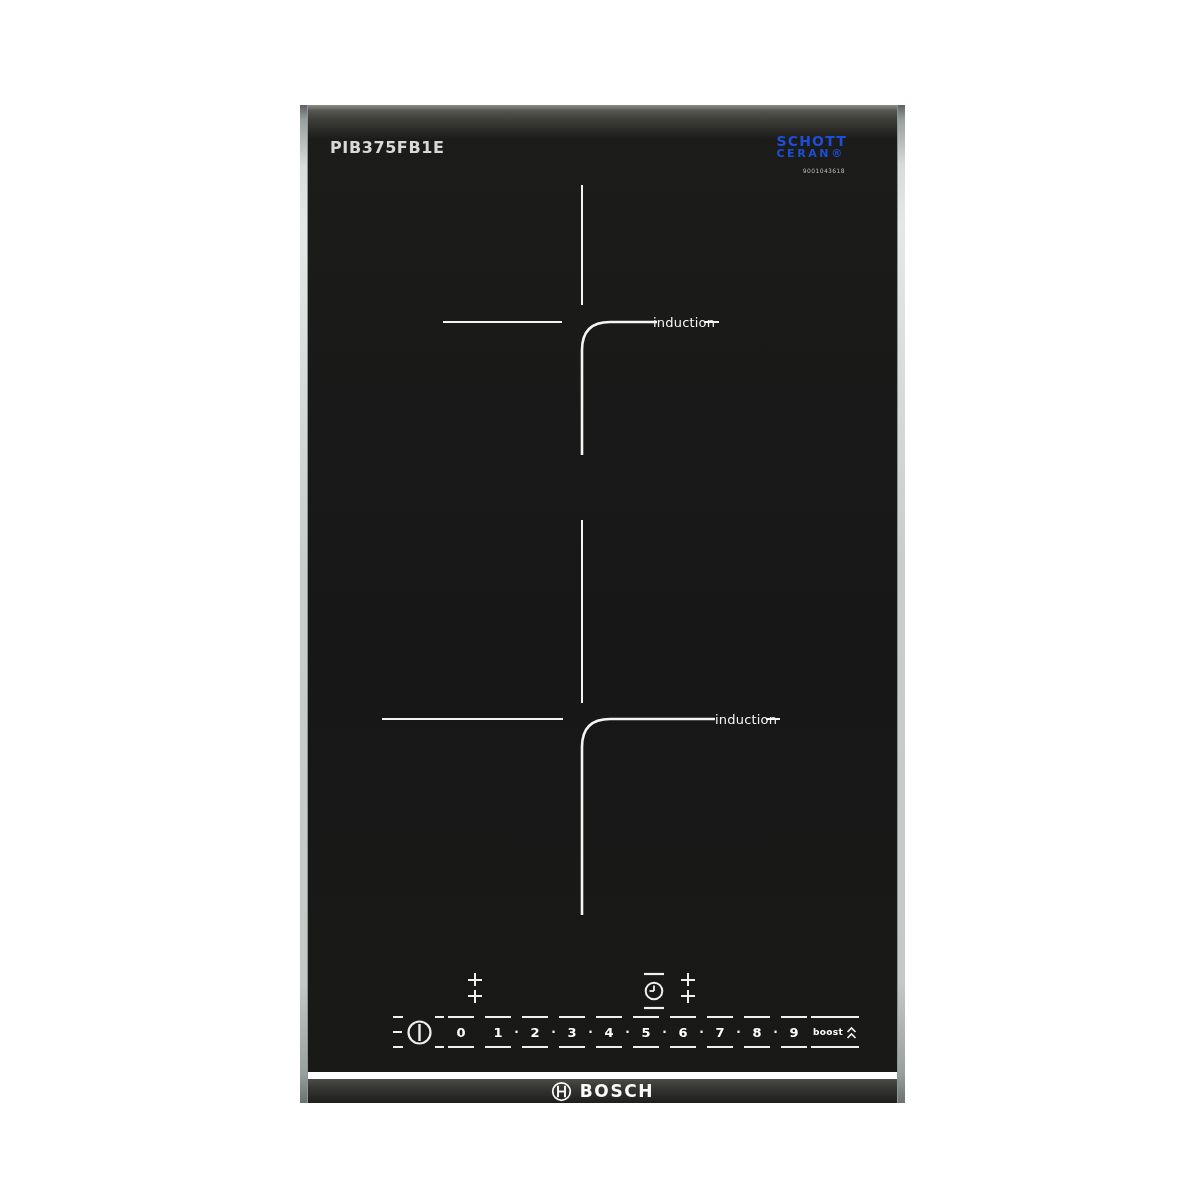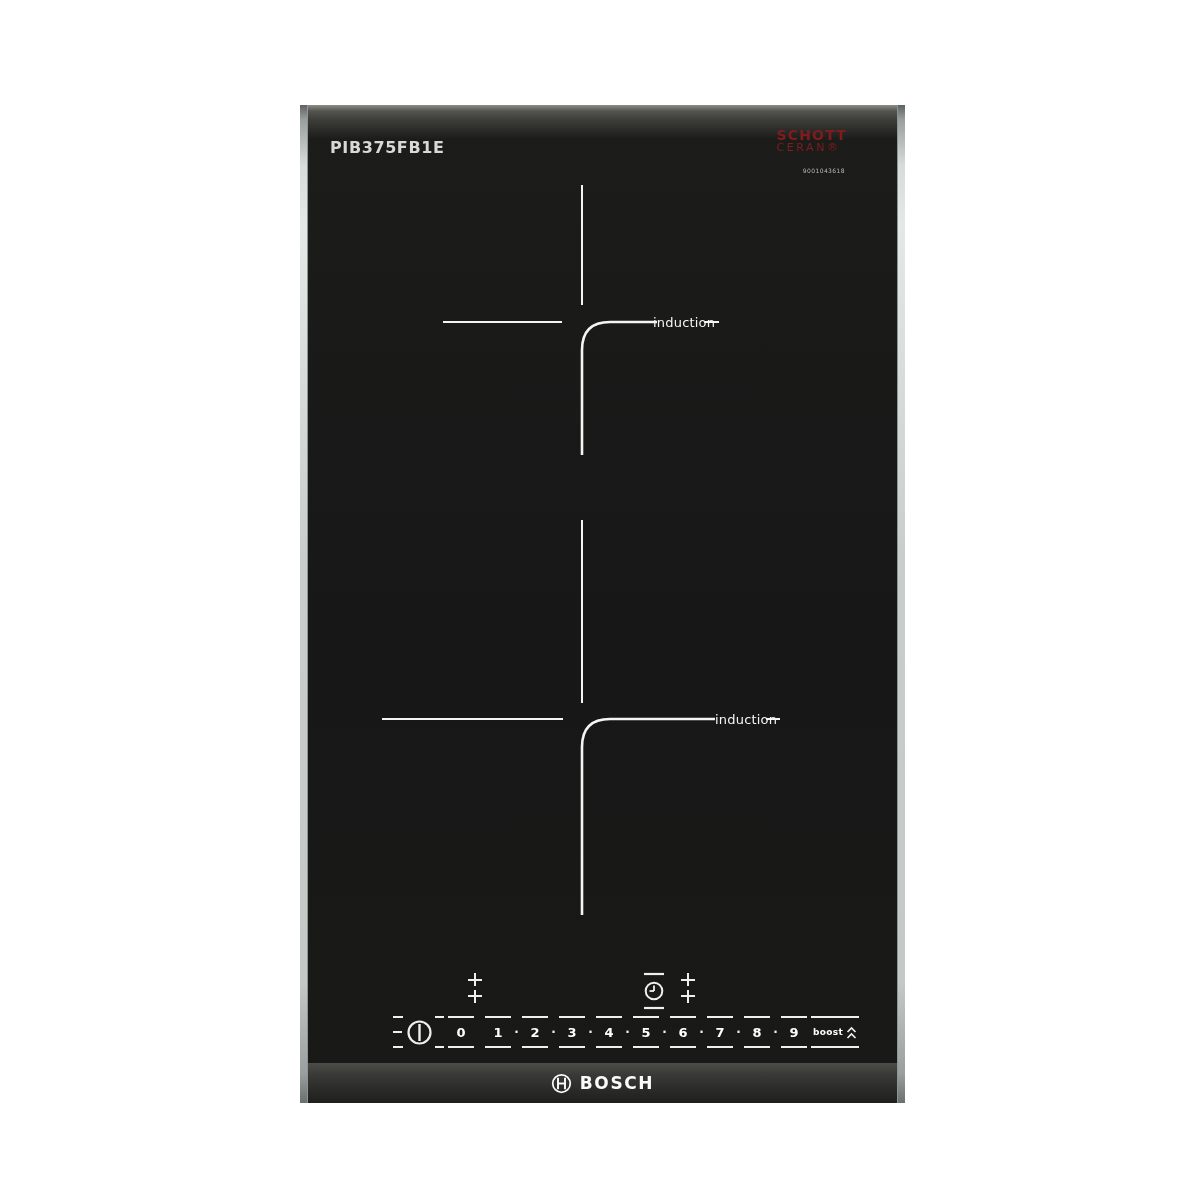--- a/index.html
+++ b/index.html
@@ -15,30 +15,30 @@
           background:linear-gradient(180deg,#5d6362 0%, #9aa09f 1.5%, #d7dbda 6%,
                      #e4e8e7 12%, #c9cdcc 45%, #c4c8c7 88%, #9aa09f 97%, #6a706f 100%); }
   .trim-left  { left:0; border-right:1px solid #8f9594; }
   .trim-right { right:0; border-left:1px solid #8f9594; }
 
   .glass { position:absolute; left:8px; right:8px; top:0; bottom:31px;
            background:linear-gradient(180deg,#1c1c1b 0%, #171717 55%, #191918 100%); }
   .top-reflection { position:absolute; left:0; right:0; top:0; height:34px;
            background:linear-gradient(180deg,#8d8d89 0%, #55554f 18%, #3c3c38 45%, rgba(24,24,24,0) 100%); }
 
-  .front-bevel { position:absolute; left:8px; right:8px; bottom:0; height:40px;
+  .front-bevel { position:absolute; left:8px; right:8px; bottom:0; height:24px;
            background:linear-gradient(180deg,#4c4c48 0%, #3a3a37 28%, #2b2b29 65%, #1e1e1c 100%);
            display:flex; align-items:center; justify-content:center; gap:8px; }
 
   
   .model-label { position:absolute; left:30px; top:33px; color:#d8d8d4;
                  font-size:16px; letter-spacing:0.6px; font-weight:bold; }
-  .schott { position:absolute; right:58px; top:23px; text-align:left; color:#7f1d1d; }
+  .schott { position:absolute; right:58px; top:29px; text-align:left; color:#1d4ed8; }
   .schott .l1 { font-size:14px; font-weight:bold; letter-spacing:1.2px; line-height:14px; }
-  .schott .l2 { font-size:11px; font-weight:normal; letter-spacing:2.6px; line-height:12px; }
+  .schott .l2 { font-size:11px; font-weight:bold; letter-spacing:2.6px; line-height:12px; }
   .glass-serial { position:absolute; right:60px; top:62px; color:#b9b9b5;
                   font-size:6px; letter-spacing:0.4px; }
 
   
   .mark { position:absolute; background:#f4f4f2; }
   .induction-label { position:absolute; color:#f4f4f2; font-size:13px; line-height:15px;
                      text-align:center; letter-spacing:0.2px; }
   .corner-svg { position:absolute; }
   .corner-svg path { fill:none; stroke:#f4f4f2; stroke-width:2.6px; }
 

